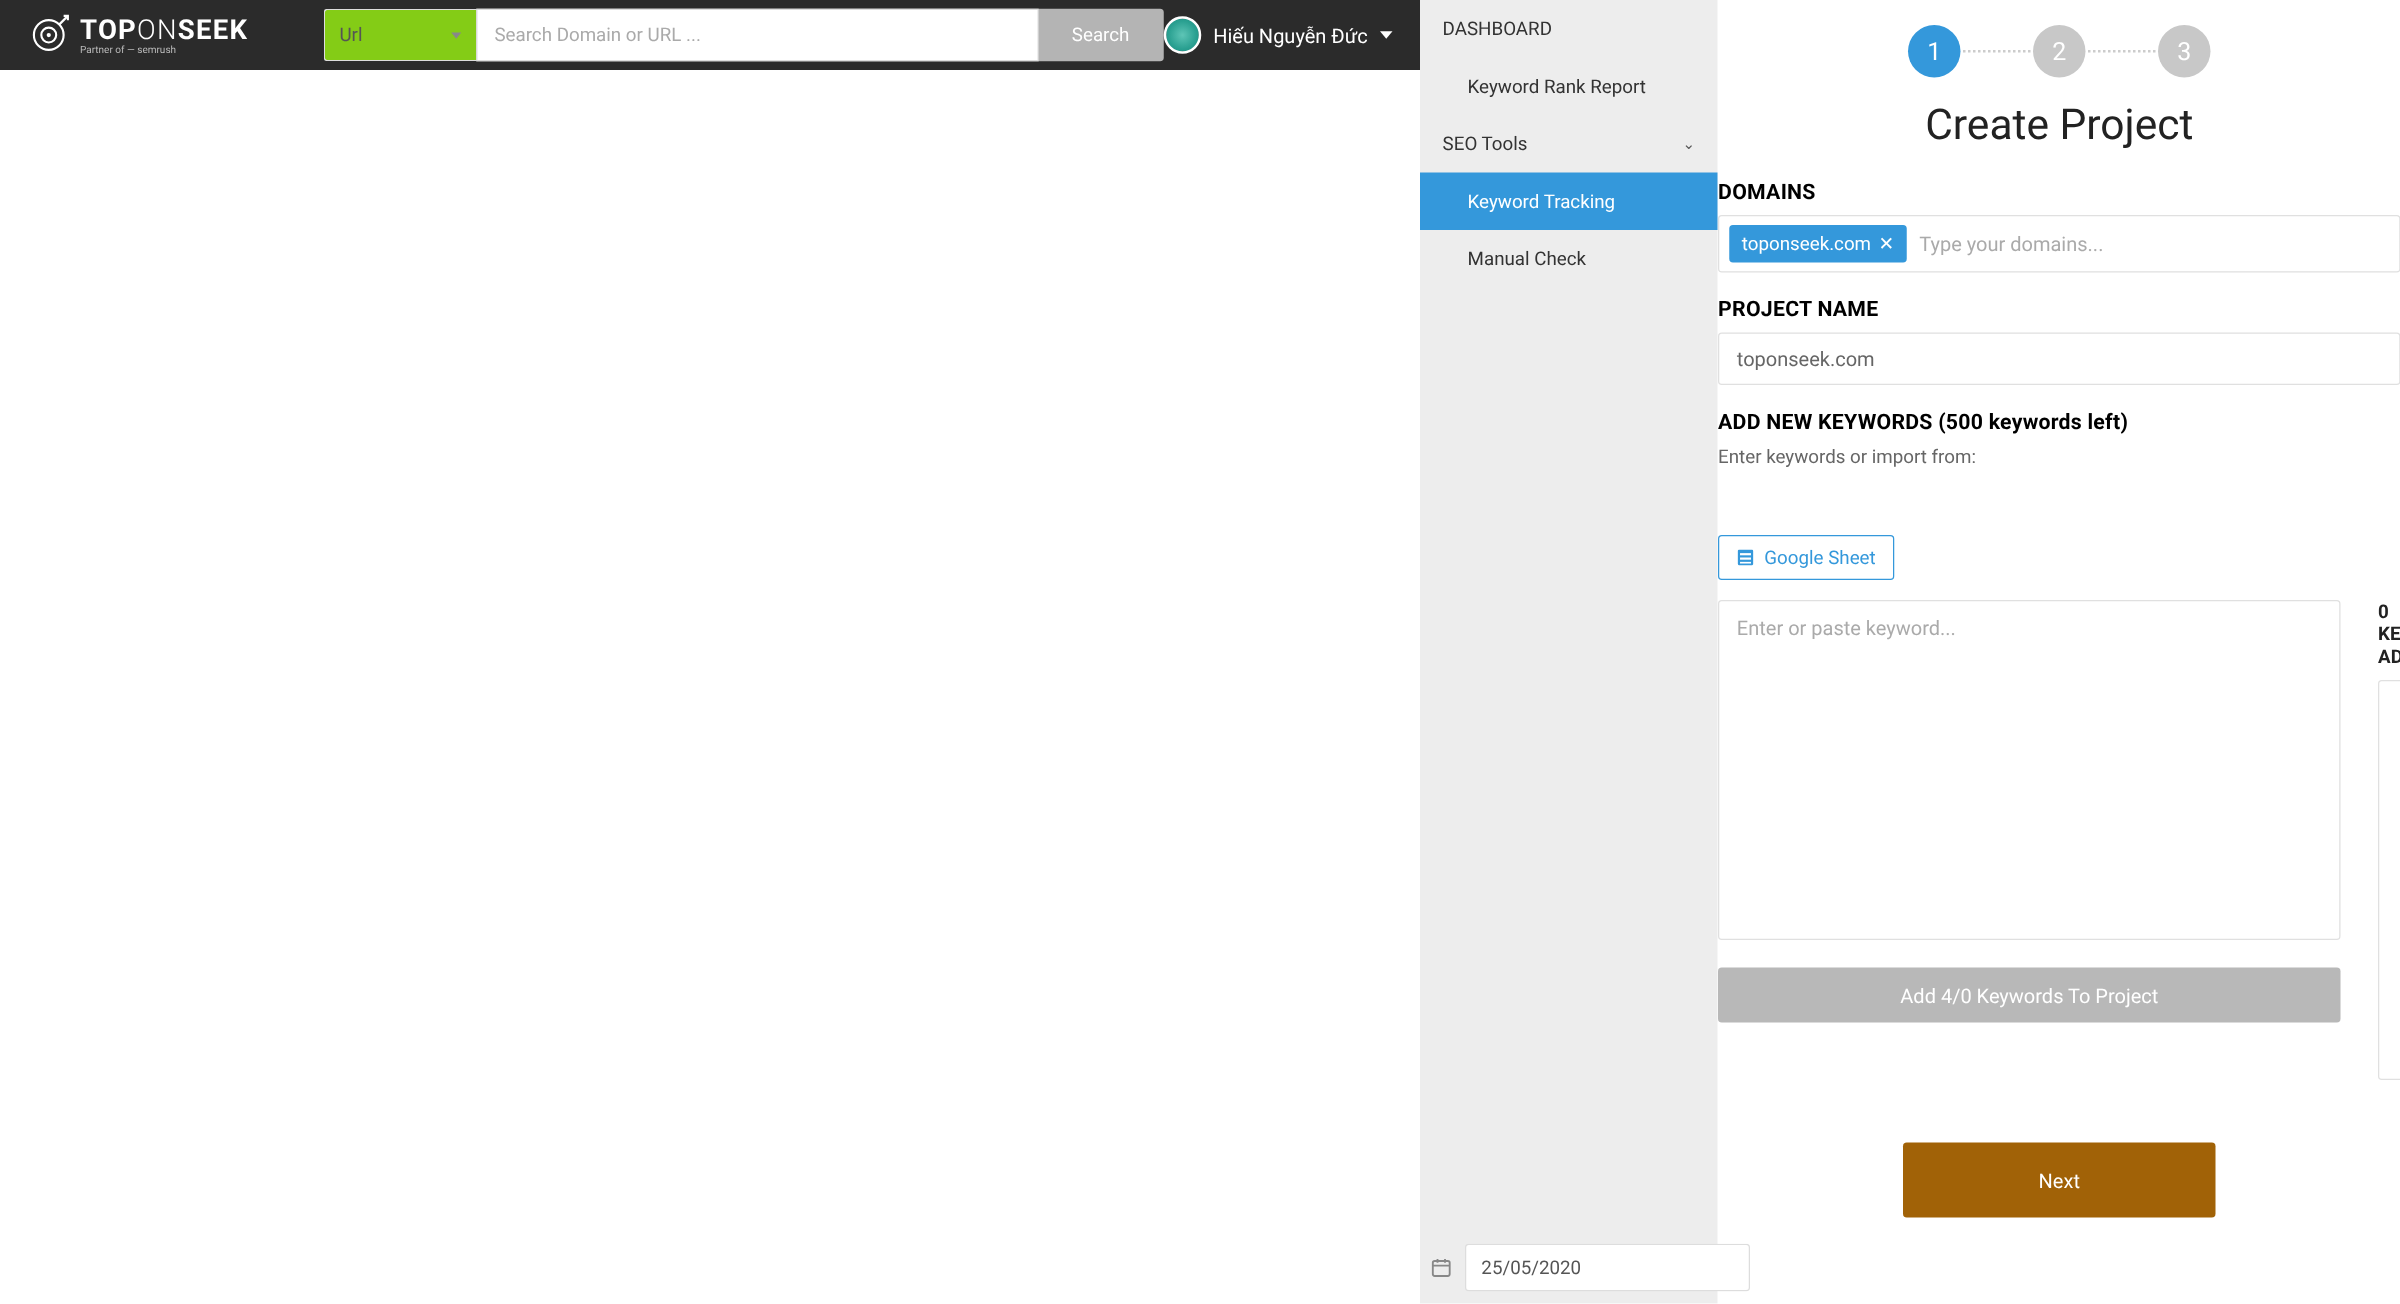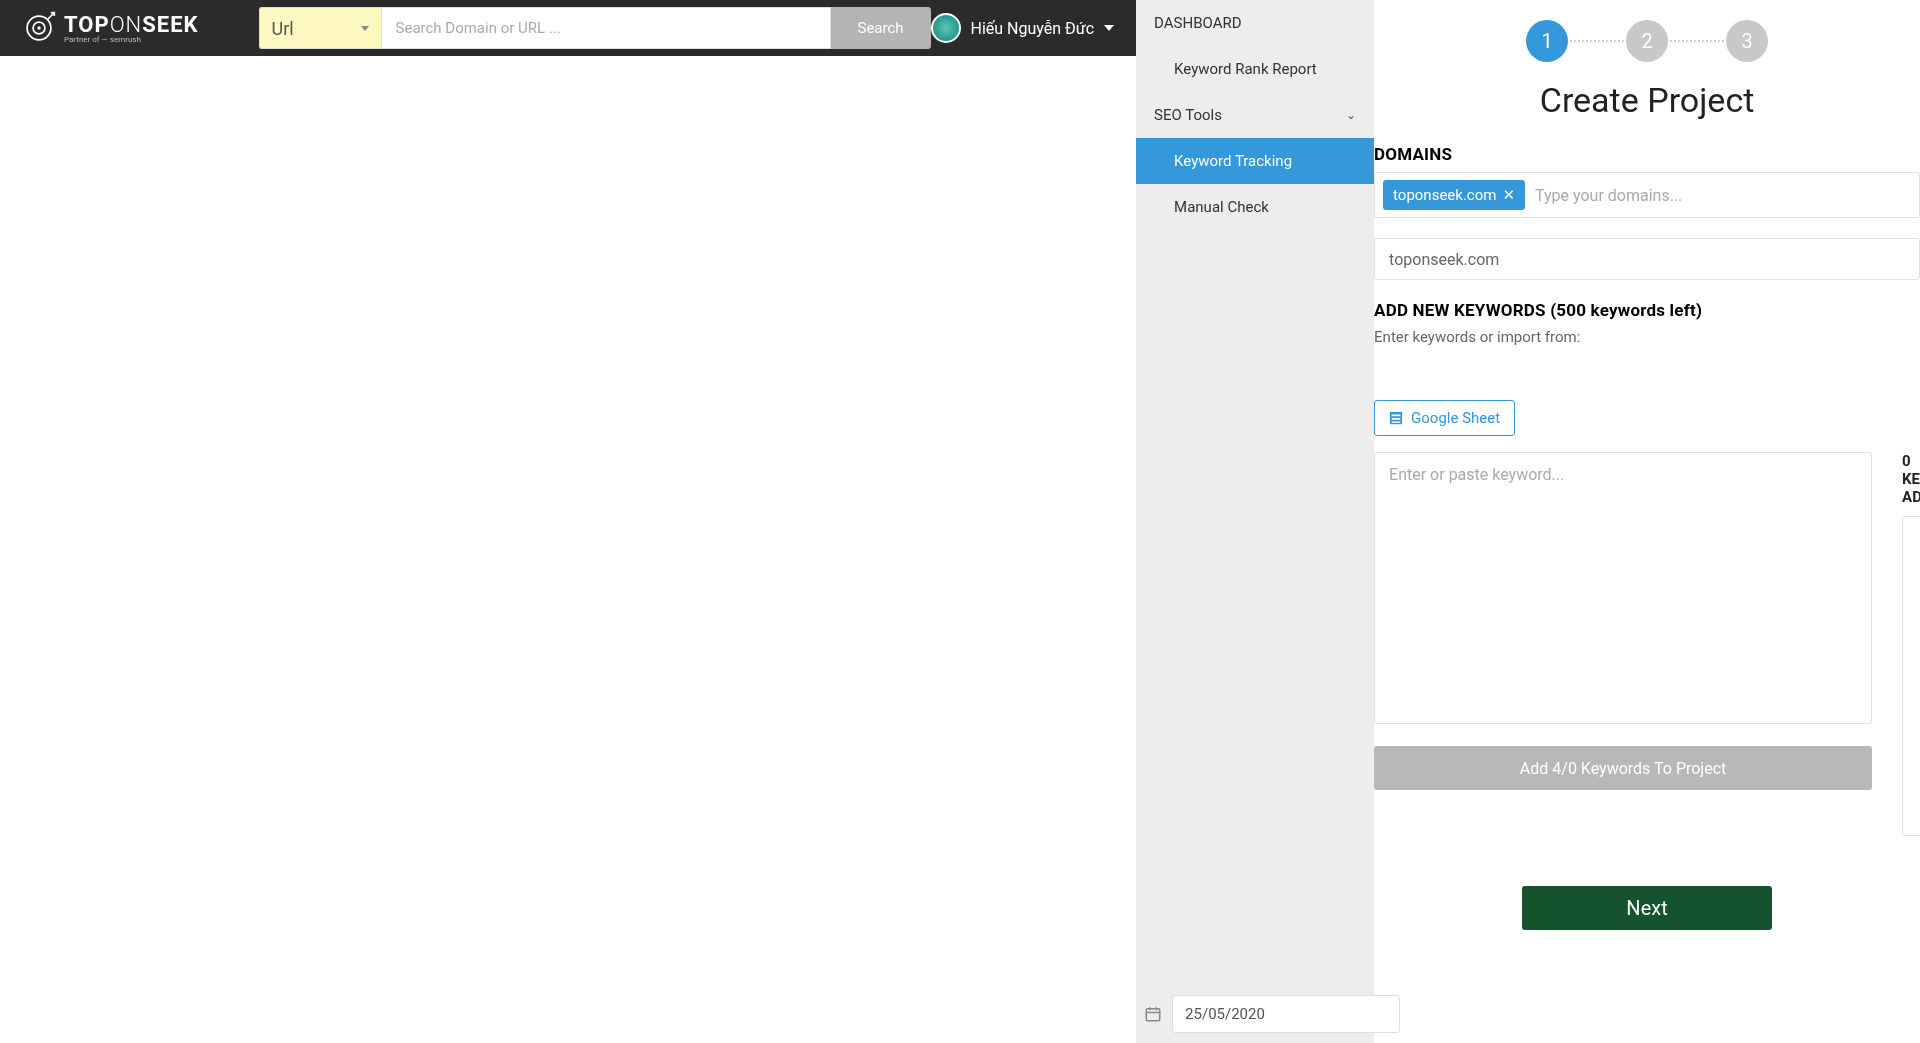--- a/index.html
+++ b/index.html
@@ -7,21 +7,21 @@
 .app { display: flex; flex-direction: row; height: 100vh; width: 100vw; }
 
 
 .header { height: 56px; background: #2b2b2b; display: flex; align-items: center; padding: 0 22px; }
 .logo { display: flex; align-items: center; gap: 8px; color: #fff; }
 .logo-icon { width: 34px; height: 34px; stroke: #fff; fill: none; stroke-width: 2; }
 .logo-text { font-size: 22px; font-weight: 700; letter-spacing: 1px; color:#fff; }
 .logo-text .thin { font-weight: 300; }
 .logo-sub { font-size: 8px; color: #bbb; margin-top: -2px; }
 .search-group { display: flex; margin-left: 60px; }
-.search-select { width: 122px; height: 42px; background: #fef9c3; border: 1px solid #ddd; border-right: none; padding: 0 12px; color: #555; font-size: 18px; display: flex; align-items: center; justify-content: space-between; cursor: pointer; border-radius: 3px 0 0 3px; }
+.search-select { width: 122px; height: 42px; background: #84cc16; border: 1px solid #ddd; border-right: none; padding: 0 12px; color: #555; font-size: 15px; display: flex; align-items: center; justify-content: space-between; cursor: pointer; border-radius: 3px 0 0 3px; }
 .search-input { width: 450px; height: 42px; border: 1px solid #ddd; border-left: 1px solid #ddd; padding: 0 14px; font-size: 15px; color: #1d4ed8; background:#fff; outline:none; }
 .search-input::placeholder { color: #aaa; }
 .search-btn { width: 100px; height: 42px; background: #b4b4b4; color: #fff; border: none; font-size: 15px; cursor: pointer; border-radius: 0 3px 3px 0; }
 .user-area { margin-left: auto; display: flex; align-items: center; gap: 10px; color: #fff; font-size: 16px; cursor: pointer; }
 .user-avatar { width: 30px; height: 30px; border-radius: 50%; background: radial-gradient(circle at center, #5ec5b6 0%, #2aa091 60%, #1a8a7d 100%); border: 2px solid #fff; }
 
 
 .body { flex: 1; display: flex; overflow: hidden; }
 
 
@@ -65,21 +65,21 @@
 .columns { display: flex; gap: 30px; margin-top: 16px; }
 .kw-textarea { width: 498px; height: 272px; border: 1px solid #e0e0e0; border-radius: 3px; padding: 12px 14px; font-size: 16px; color: #333; resize: none; outline:none; font-family: inherit; }
 .kw-textarea::placeholder { color: #aaa; }
 .right-col { flex: 1; }
 .kw-count-label { font-size: 15px; font-weight: 700; color: #222; margin-bottom: 10px; }
 .kw-added-box { border: 1px solid #e0e0e0; border-radius: 3px; height: 320px; }
 
 .add-kw-btn { width: 498px; height: 44px; margin-top: 18px; background: #b8b8b8; color: #fff; border: none; border-radius: 3px; font-size: 16px; cursor: default; }
 
 .next-btn-row { display:flex; justify-content:center; padding: 30px 0 0 0; }
-.next-btn { width: 250px; height: 44px; background: #14532d; color: #fff; border: none; border-radius: 3px; font-size: 20px; cursor: pointer; }
+.next-btn { width: 250px; height: 60px; background: #a16207; color: #fff; border: none; border-radius: 3px; font-size: 16px; cursor: pointer; }
 
 .caret-down { width:0; height:0; border-left:4px solid transparent; border-right:4px solid transparent; border-top:5px solid #888; }
 .caret-down-white { width:0; height:0; border-left:5px solid transparent; border-right:5px solid transparent; border-top:6px solid #fff; }
 </style>
 </head>
 <body>
 
 <div class="app">
 
   <div class="header">
@@ -162,20 +162,21 @@
           <div class="domains-box">
             <div class="tag">
               <span>toponseek.com</span>
               <span class="tag-x">✕</span>
             </div>
             <input class="domains-input" placeholder="Type your domains..." style="">
           </div>
         </div>
 
         <div class="section">
+          <div class="section-label">PROJECT NAME</div>
           <input class="text-input" value="toponseek.com" style="">
         </div>
 
         <div class="section">
           <div class="section-label">ADD NEW KEYWORDS (500 keywords left)</div>
           <div class="hint">Enter keywords or import from:</div>
           <button class="gsheet-btn">
             <svg class="gsheet-icon" viewBox="0 0 16 16">
               <rect x="1" y="1" width="14" height="14" rx="1" fill="#3498db"></rect>
               <rect x="3" y="4" width="10" height="2" fill="#fff"></rect>

